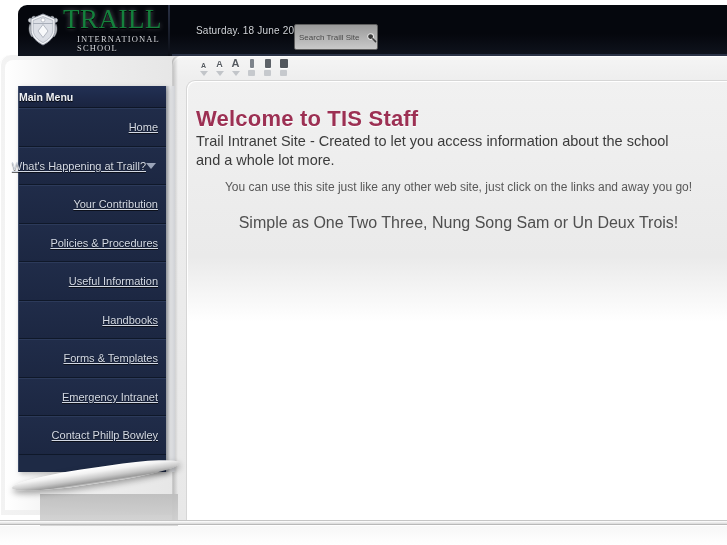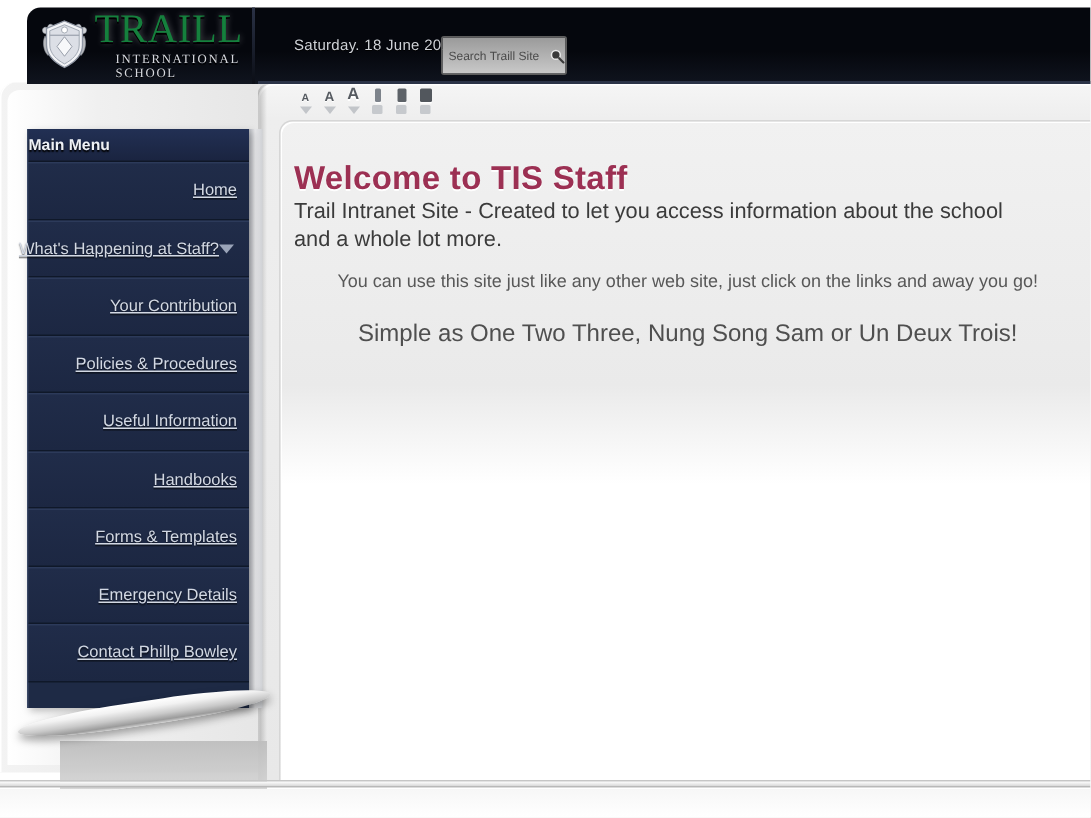--- a/index.html
+++ b/index.html
@@ -405,40 +405,40 @@
   <p class="body-line2">Simple as One Two Three, Nung Song Sam or Un Deux Trois!</p>
 
   <div class="sidebar-edge"></div>
   <nav class="sidebar">
     <div class="menu-header">Main Menu</div>
 
     <div class="menu-item">
       <span class="label">Home</span>
     </div>
     <div class="menu-item">
-      <span class="label">What's Happening at Staff?</span>
+      <span class="label">What's Happening at Traill?</span>
       <span class="menu-caret"></span>
     </div>
     <div class="menu-item">
       <span class="label">Your Contribution</span>
     </div>
     <div class="menu-item">
       <span class="label">Policies &amp; Procedures</span>
     </div>
     <div class="menu-item">
       <span class="label">Useful Information</span>
     </div>
     <div class="menu-item">
       <span class="label">Handbooks</span>
     </div>
     <div class="menu-item">
       <span class="label">Forms &amp; Templates</span>
     </div>
     <div class="menu-item">
-      <span class="label">Emergency Details</span>
+      <span class="label">Emergency Intranet</span>
     </div>
     <div class="menu-item">
       <span class="label">Contact Phillp Bowley</span>
     </div>
   </nav>
 
   <div class="curl">
     <div class="curl-shadow"></div>
     <div class="curl-roll"></div>
   </div>

